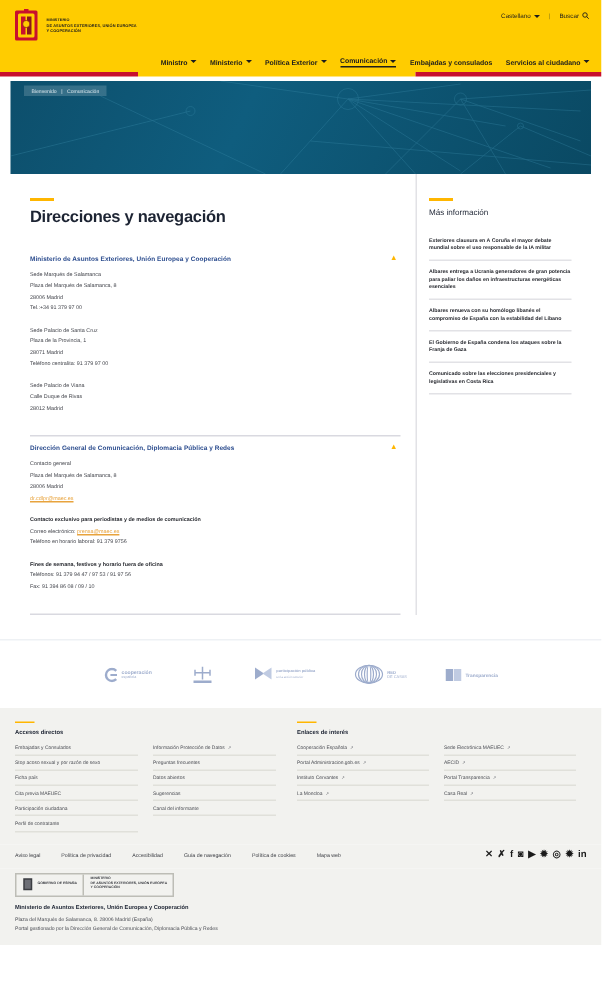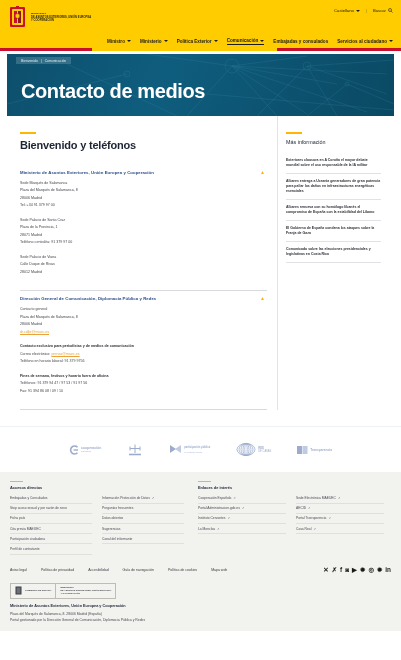--- a/index.html
+++ b/index.html
@@ -287,28 +287,27 @@
       <circle cx="300" cy="12" r="4"></circle>
       <circle cx="120" cy="20" r="3"></circle>
       <circle cx="340" cy="30" r="2"></circle>
     </g>
   </svg>
   <div class="breadcrumb">
     <span>Bienvenido</span>
     <span>|</span>
     <span>Comunicación</span>
   </div>
-  <h1>Contacto de medios</h1>
 </section>
 
 <div class="main">
 
   <div class="col-left">
     <div class="accent-bar"></div>
-    <h2 class="page-title">Bienvenido y teléfonos</h2>
+    <h2 class="page-title">Direcciones y navegación</h2>
 
     <div class="acc">
       <div class="acc-head">
         <span class="acc-title">Ministerio de Asuntos Exteriores, Unión Europea y Cooperación</span>
         <span class="acc-icon">▲</span>
       </div>
       <div class="acc-body">
         <div class="addr-block">
           <div class="addr-line">Sede Marqués de Salamanca</div>
           <div class="addr-line">Plaza del Marqués de Salamanca, 8</div>

